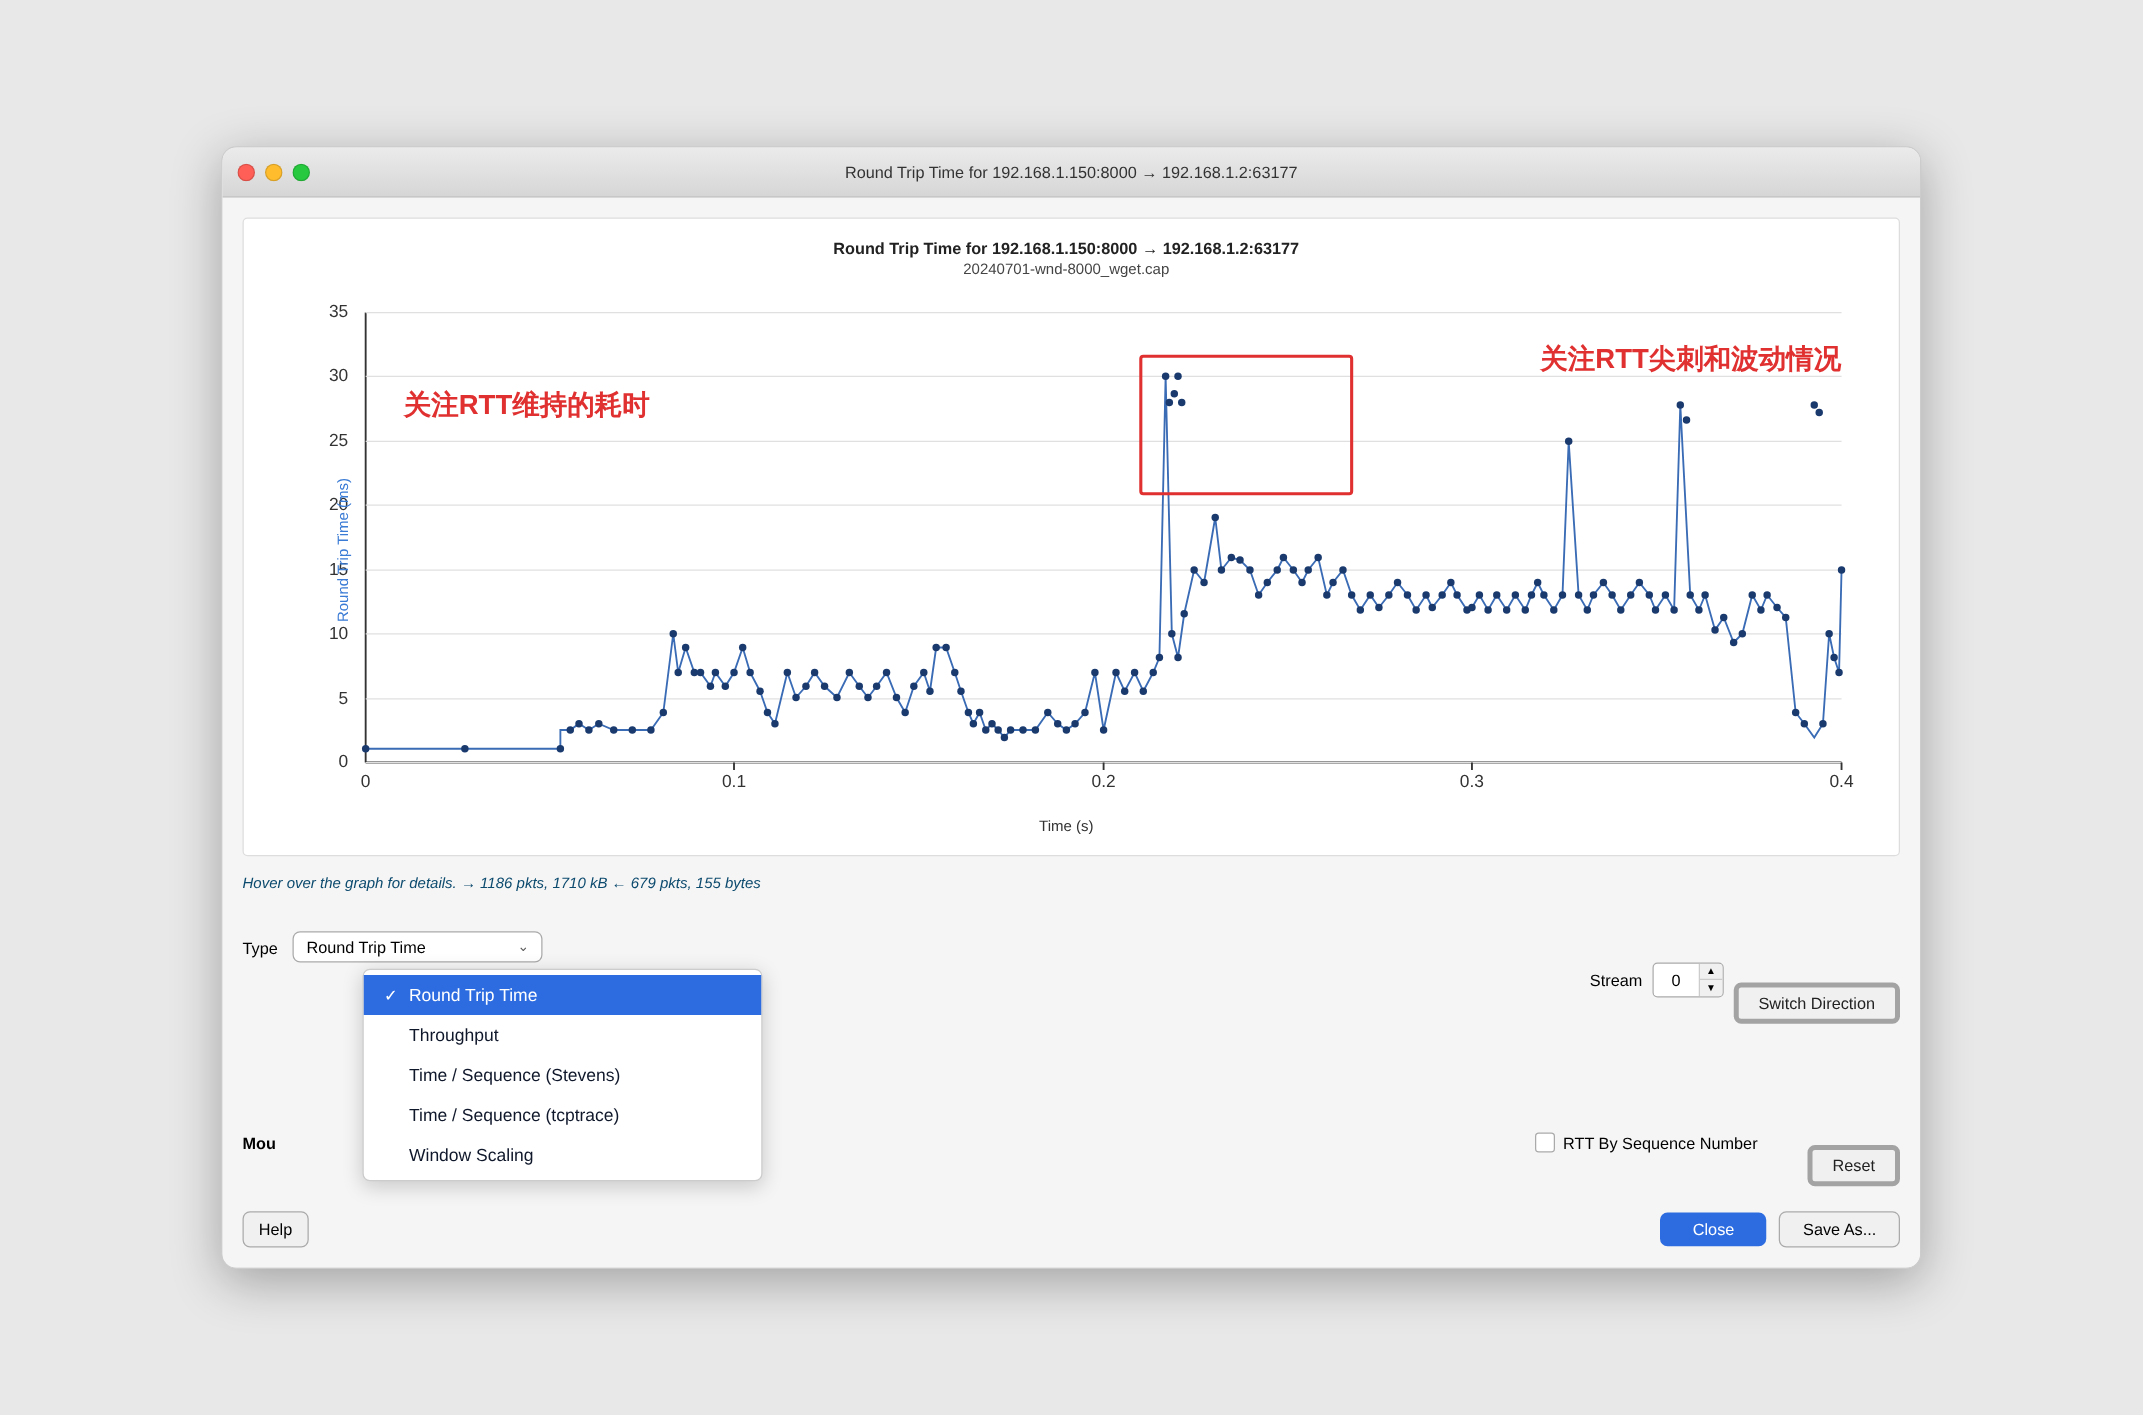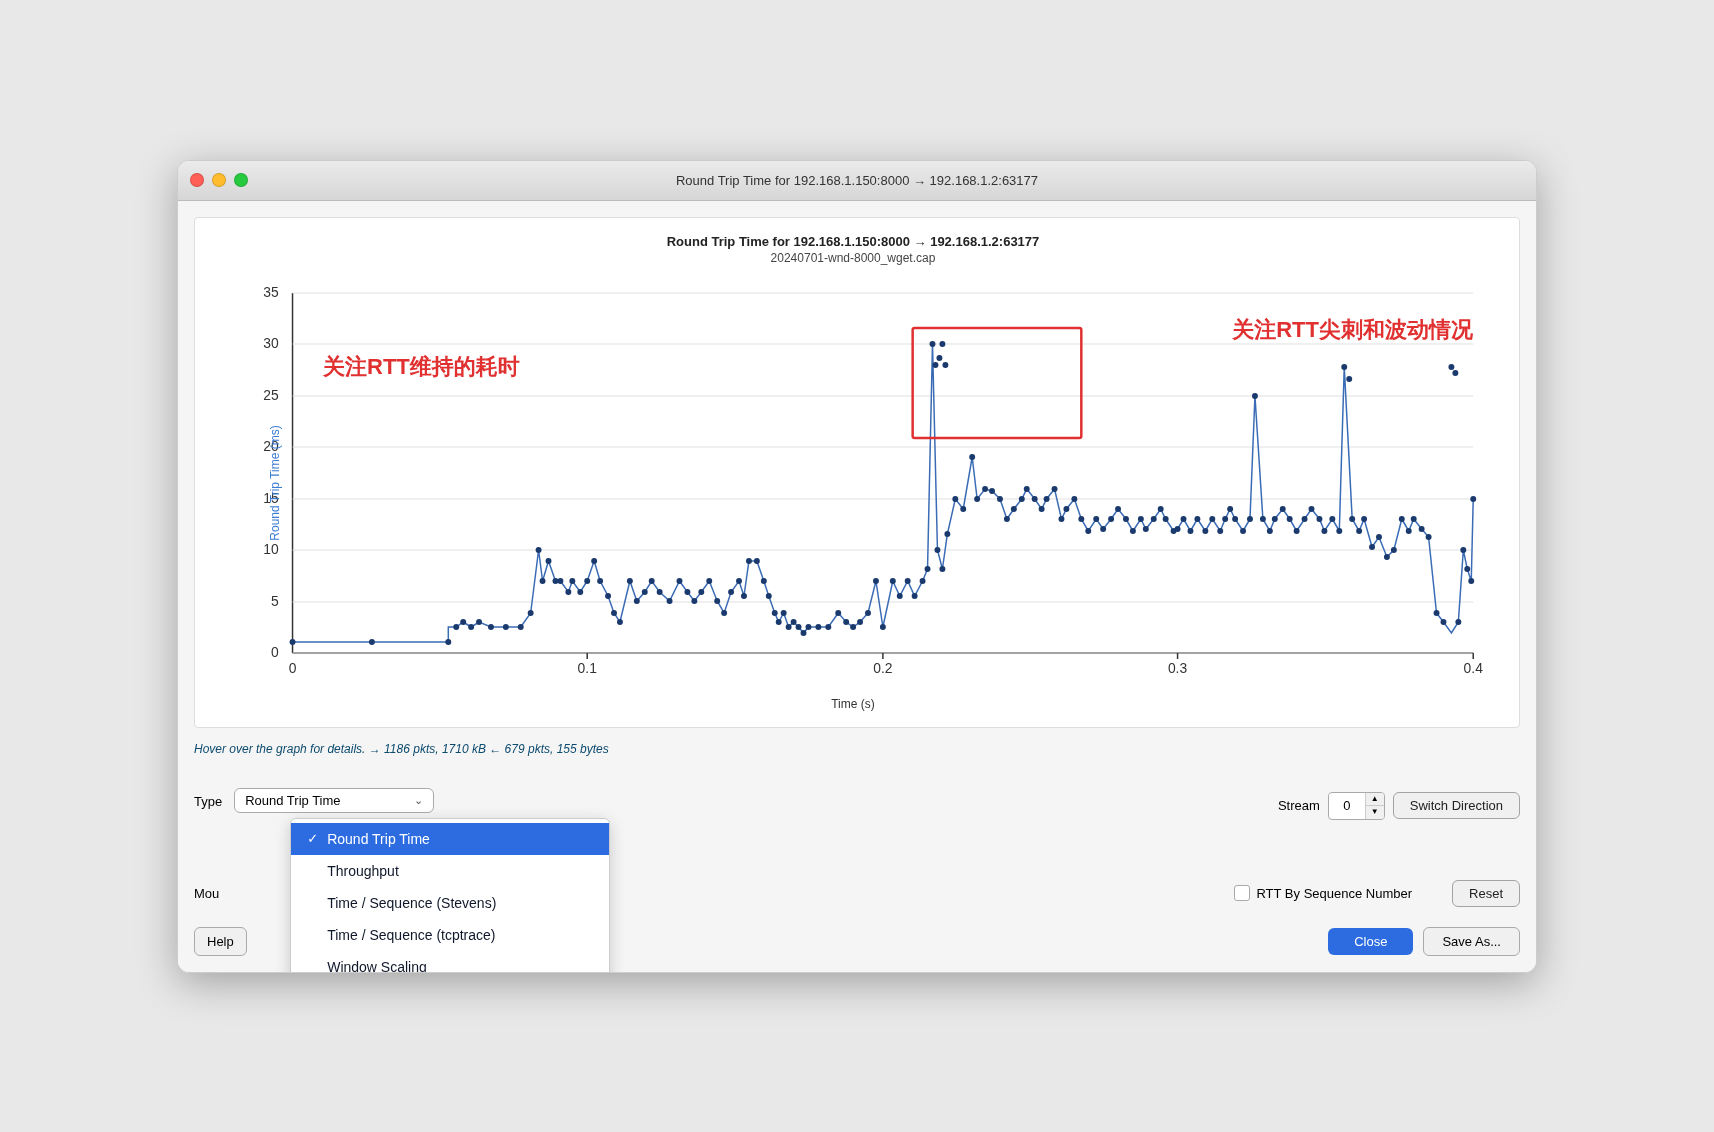--- a/index.html
+++ b/index.html
@@ -199,26 +199,27 @@
       width: 18px;
       height: 13px;
       display: flex;
       align-items: center;
       justify-content: center;
       line-height: 1;
     }
     .spin-btn:first-child { border-bottom: 1px solid #ccc; }
     .action-btn {
       background: #f0f0f0;
-      border: 1px solid #a3a3a3;
+      border: 4px solid #a3a3a3;
       border-radius: 6px;
       padding: 5px 16px;
       font-size: 13px;
       cursor: pointer;
       color: #222;
+      margin-top: 37px;
     }
     .second-row {
       display: flex;
       align-items: center;
       margin-bottom: 14px;
     }
     .checkbox-label {
       display: flex;
       align-items: flex-end;
       gap: 6px;
@@ -721,21 +722,21 @@
           <div class="stream-spinners">
             <button class="spin-btn">▲</button>
             <button class="spin-btn">▼</button>
           </div>
         </div>
         <button class="action-btn">Switch Direction</button>
       </div>
     </div>
 
     <div class="second-row" style="margin-top: 60px;">
-      <span class="label-text" style="margin-right: 12px;">Mou</span>
+      <span class="label-text" style="margin-right: 12px; font-weight: bold;">Mou</span>
       <div class="spacer"></div>
       <label class="checkbox-label">
         <div class="checkbox-box"></div>
         <span>RTT By Sequence Number</span>
       </label>
       <div style="margin-left: 40px;">
         <button class="action-btn">Reset</button>
       </div>
     </div>
 

